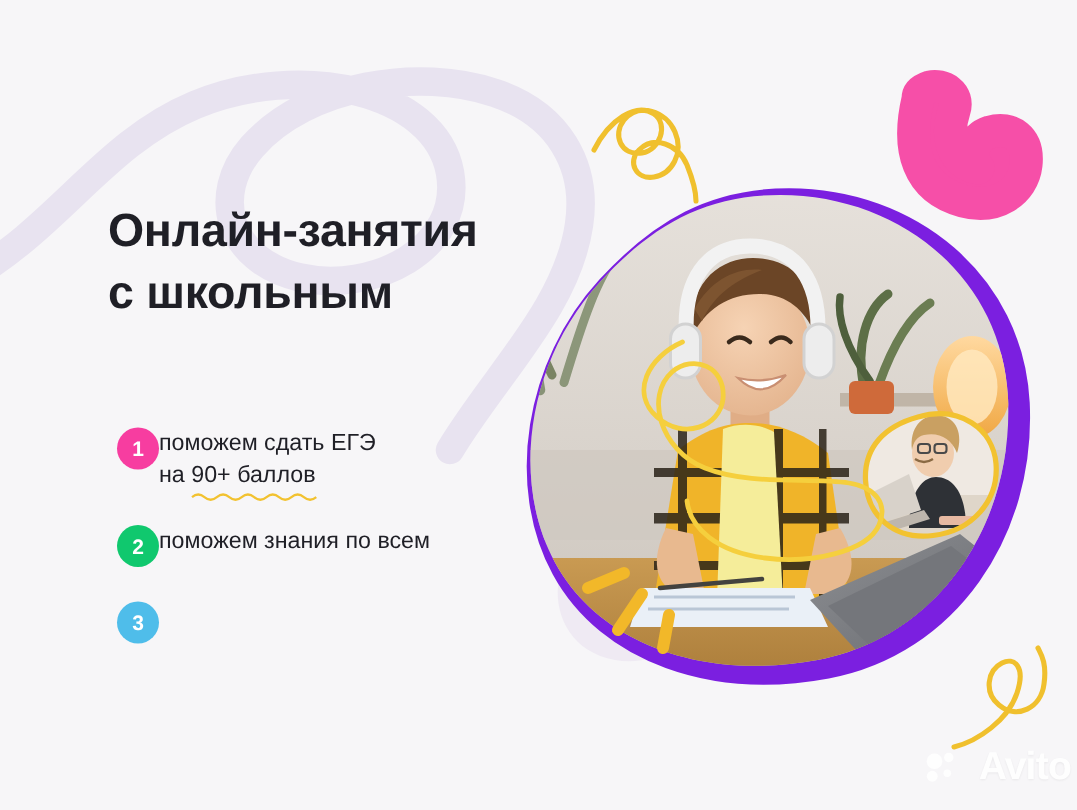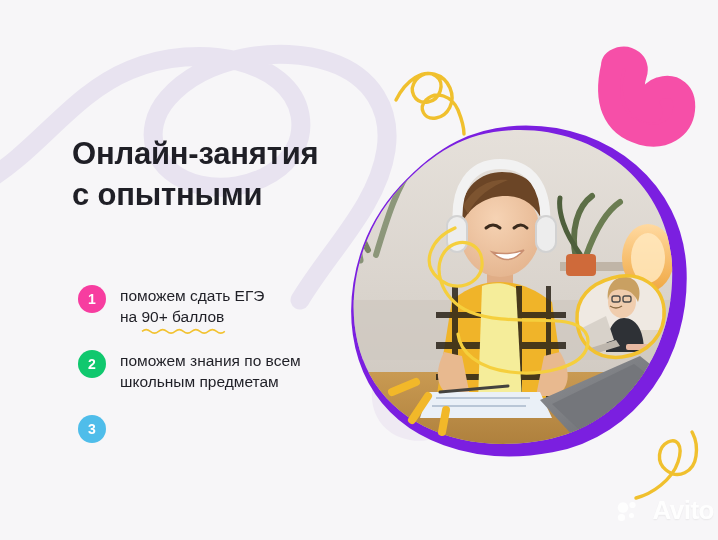--- a/index.html
+++ b/index.html
@@ -67,21 +67,20 @@
     border-radius: 50%;
     color: #ffffff;
     font-size: 14px;
     font-weight: bold;
     display: flex;
     align-items: center;
     justify-content: center;
     margin-top: 1px;
   }
   .bullet-text {
-    margin-left: 14px;
     font-size: 15.5px;
     line-height: 1.33;
     color: #1f1f26;
     font-weight: 500;
     padding-top: 2px;
   }
   .bullet-text .bt-line { display: block; white-space: nowrap; }
   .underline-wrap {
     position: relative;
     display: inline-block;
@@ -322,42 +321,41 @@
       <path d="M 392 392 L 416 382" stroke="#f2b829" stroke-width="8" stroke-linecap="round"></path>
       <path d="M 412 420 L 428 396" stroke="#f2b829" stroke-width="8" stroke-linecap="round"></path>
       <path d="M 442 432 L 446 410" stroke="#f2b829" stroke-width="8" stroke-linecap="round"></path>
     </g>
   </svg>
 
   <div class="layer" id="text-layer">
 
     <div class="headline">
       <span class="hl-line">Онлайн-занятия</span>
-      <span class="hl-line">с опытными</span>
+      <span class="hl-line">с школьным</span>
     </div>
 
     <div class="bullets">
 
       <div class="bullet-row">
         <div class="bullet-badge" style="background:#f73da0">1</div>
         <div class="bullet-text">
           <span class="bt-line">поможем сдать ЕГЭ</span>
           <span class="bt-line">на
             <span class="underline-wrap"><span>90+ баллов</span><svg class="squiggle" viewBox="0 0 100 8" preserveAspectRatio="none">
                 <path d="M0 5 Q 5 1 10 5 T 20 5 T 30 5 T 40 5 T 50 5 T 60 5 T 70 5 T 80 5 T 90 5 T 100 5" fill="none" stroke="#f2c230" stroke-width="1.8"></path>
               </svg></span>
           </span>
         </div>
       </div>
 
       <div class="bullet-row">
         <div class="bullet-badge" style="background:#10c86e">2</div>
         <div class="bullet-text">
           <span class="bt-line">поможем знания по всем</span>
-          <span class="bt-line">школьным предметам</span>
         </div>
       </div>
 
       <div class="bullet-row">
         <div class="bullet-badge" style="background:#4fbdea">3</div>
       </div>
 
     </div>
   </div>
 

